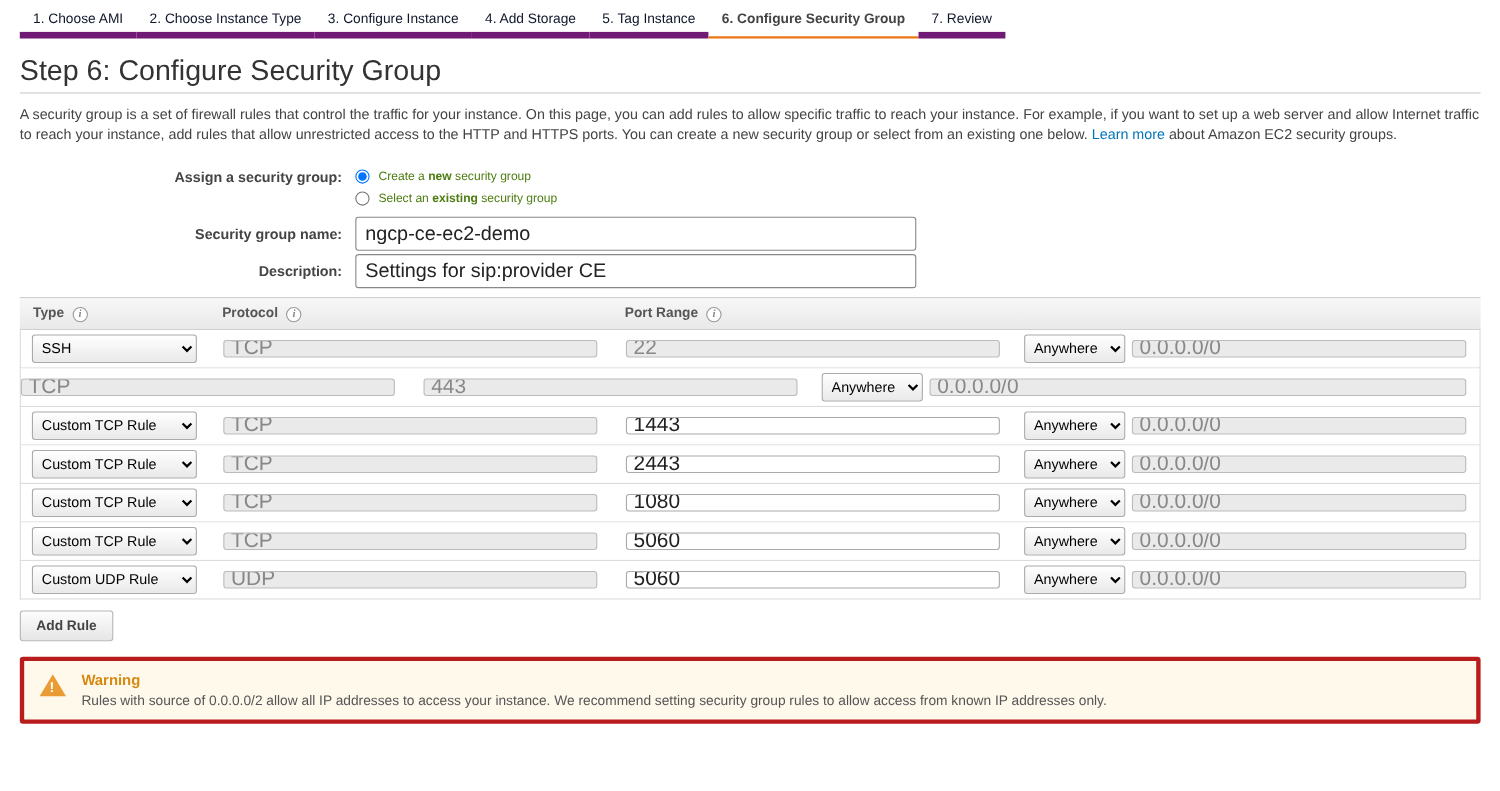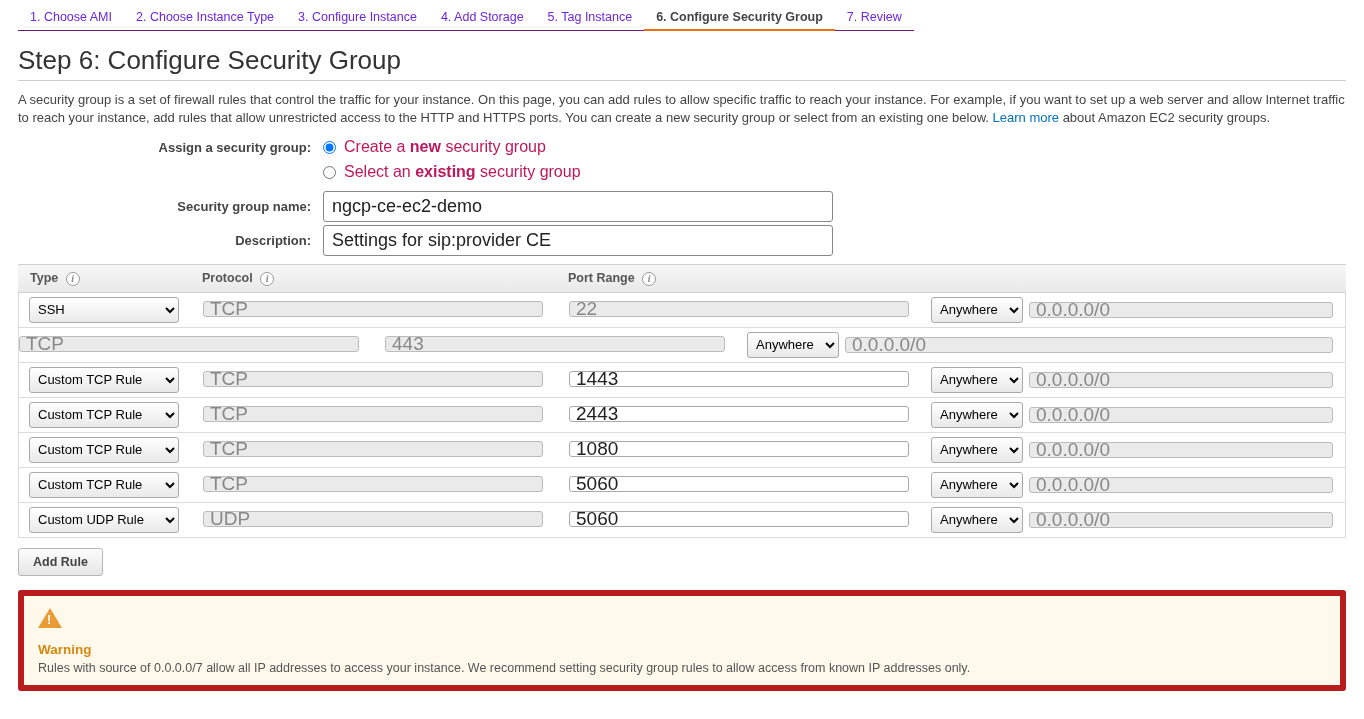--- a/index.html
+++ b/index.html
@@ -16,41 +16,41 @@
 
   
   .tabs {
     display: flex;
     gap: 0;
     padding-top: 6px;
     font-size: 12.5px;
   }
   .tab {
     padding: 4px 12px 5px 12px;
-    border-bottom: 1px solid #701a75;
-    color: #6d28d9;
+    border-bottom: 6px solid #701a75;
+    color: #0f172a;
     cursor: pointer;
     white-space: nowrap;
   }
   .tab.active {
     color: #444;
     font-weight: bold;
     border-bottom: 2px solid #ec7211;
   }
 
   h1.step-title {
     font-size: 26px;
     font-weight: normal;
     color: #333;
     margin: 14px 0 4px 0;
   }
   .step-desc {
     color: #444;
     line-height: 1.35;
-    margin-bottom: 10px;
+    margin-bottom: 22px;
     border-top: 1px solid #ccc;
     padding-top: 10px;
   }
   .step-desc a { color: #0073bb; text-decoration: none; }
 
   
   .form-row {
     display: flex;
     align-items: center;
     margin: 3px 0;
@@ -60,21 +60,21 @@
     text-align: right;
     font-weight: bold;
     color: #444;
     padding-right: 12px;
     font-size: 13px;
   }
   .form-field { flex: 1; }
 
   .radio-line { display: flex; align-items: center; gap: 4px; margin: 2px 0; }
   .radio-line input[type=radio] { margin: 0 4px 0 0; }
-  .radio-line label { font-size: 16px; color: #be185d; }
+  .radio-line label { font-size: 11px; color: #4d7c0f; }
   .radio-line label b { font-weight: bold; }
 
   .text-input {
     font-size: 18px;
     padding: 4px 8px;
     border: 1px solid #888;
     border-radius: 3px;
     width: 510px;
     color: #222;
     background: #fff;
@@ -176,28 +176,27 @@
     border: 1px solid #b5b5b5;
     border-radius: 3px;
     font-weight: bold;
     color: #444;
     font-size: 12.5px;
     cursor: pointer;
   }
 
   .warning-box {
     margin-top: 14px;
-    border: 6px solid #b91c1c;
+    border: 4px solid #b91c1c;
     background: #fff9ec;
     border-radius: 3px;
     padding: 10px 14px;
     display: flex;
     gap: 14px;
     align-items: flex-start;
-    flex-direction: column;
   }
   .warn-icon {
     width: 0; height: 0;
     border-left: 12px solid transparent;
     border-right: 12px solid transparent;
     border-bottom: 20px solid #eb9b34;
     position: relative;
     margin-top: 2px;
   }
   .warn-icon::after {
@@ -368,17 +367,17 @@
         </div>
       </div>
   </div>
 
   <button class="add-rule-btn">Add Rule</button>
 
   <div class="warning-box">
     <div class="warn-icon"></div>
     <div>
       <div class="warn-title">Warning</div>
-      <div class="warn-text">Rules with source of 0.0.0.0/7 allow all IP addresses to access your instance. We recommend setting security group rules to allow access from known IP addresses only.</div>
+      <div class="warn-text">Rules with source of 0.0.0.0/2 allow all IP addresses to access your instance. We recommend setting security group rules to allow access from known IP addresses only.</div>
     </div>
   </div>
 
 </div>
 
 </body></html>

